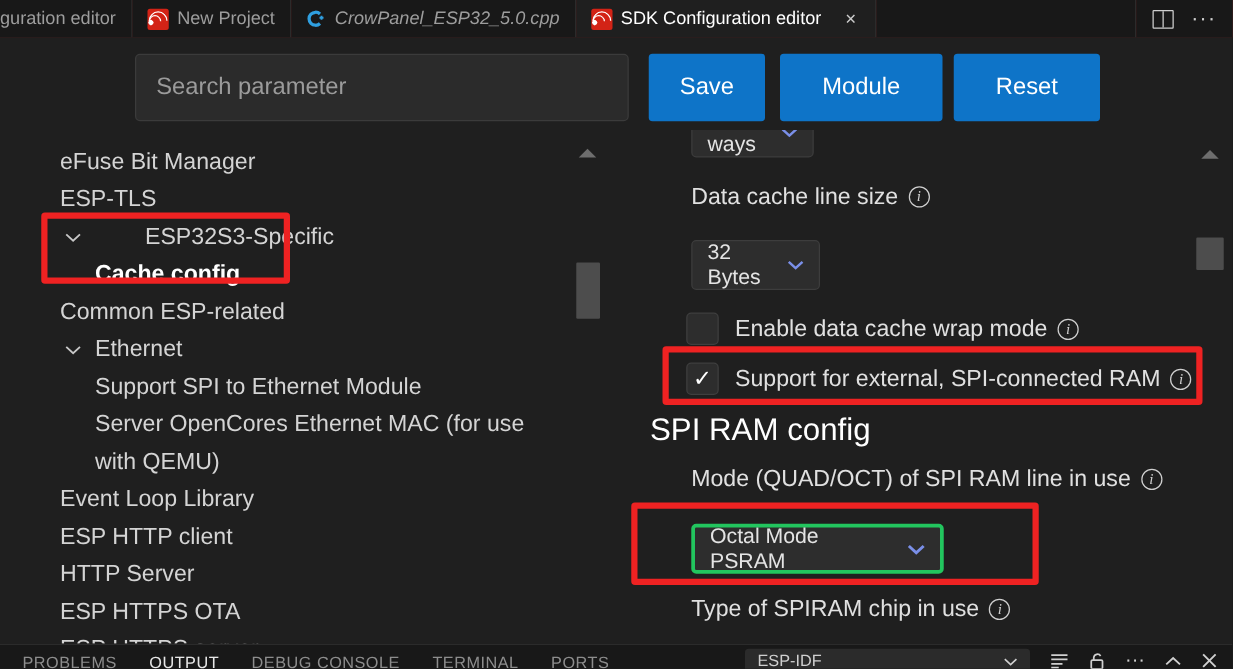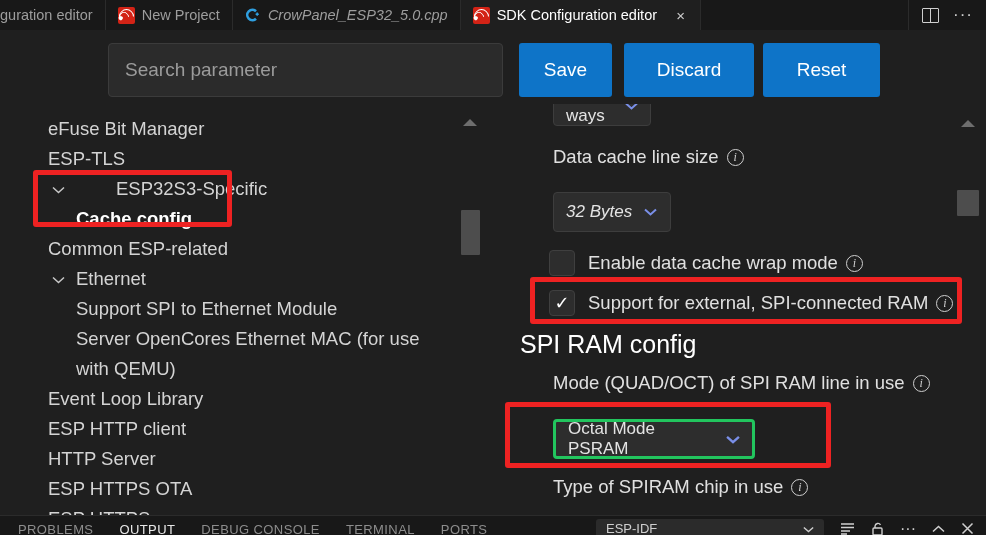--- a/index.html
+++ b/index.html
@@ -227,21 +227,21 @@
     </div>
   </div>
 
   <div class="toolbar"></div>
 
   <div class="search-box">
     <span>Search parameter</span>
   </div>
 
   <div class="btn btn-save">Save</div>
-  <div class="btn btn-discard">Discard</div>
+  <div class="btn btn-discard">Module</div>
   <div class="btn btn-reset">Reset</div>
 
   <div class="tree-panel">
 
     <div class="tree-row" style="margin-top:10px;">
       <span class="tree-label">eFuse Bit Manager</span>
     </div>
 
     <div class="tree-row">
       <span class="tree-label">ESP-TLS</span>
@@ -315,21 +315,21 @@
             <path d="M1 1.5 L6.5 6.5 L12 1.5" fill="none" stroke="#7a8fe8" stroke-width="2"></path>
           </svg>
       </span>
     </div>
 
     <div class="cfg-label" style="position:absolute; left:53px; top:42px;">
       <span>Data cache line size</span>
       <span class="info-icon">i</span>
     </div>
 
-    <div class="cfg-dropdown" style="position:absolute; left:53px; top:88px; width:118px;font-style:italic;">
+    <div class="cfg-dropdown" style="position:absolute; left:53px; top:88px; width:103px;">
       <span>32 Bytes</span>
       <span class="chev-blue">
         <svg width="13" height="8" viewBox="0 0 13 8">
             <path d="M1 1.5 L6.5 6.5 L12 1.5" fill="none" stroke="#7a8fe8" stroke-width="2"></path>
           </svg>
       </span>
     </div>
 
     <div class="cb-row" style="position:absolute; left:49px; top:146px;">
       <span class="checkbox"></span>

